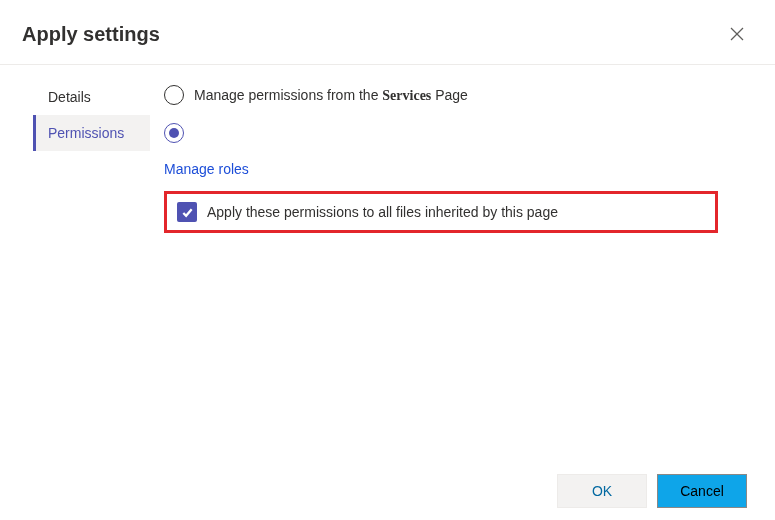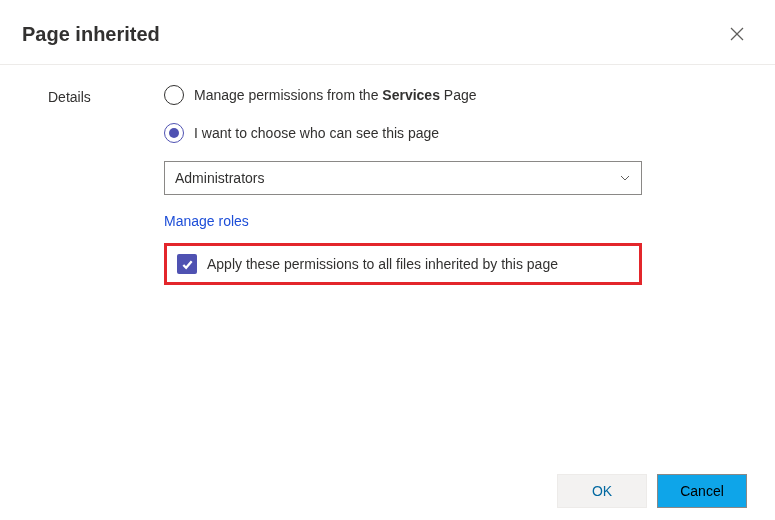--- a/index.html
+++ b/index.html
@@ -42,34 +42,34 @@
       width: 20px; height: 20px; border-radius: 50%;
       border: 1px solid #323130; display: inline-flex;
       align-items: center; justify-content: center; cursor: pointer;
       flex-shrink: 0;
     }
     .radio.selected { border-color: #4f52b2; }
     .radio.selected::after {
       content: ""; width: 10px; height: 10px; border-radius: 50%; background: #4f52b2;
     }
     .radio-label { font-size: 14px; cursor: pointer; }
-    .radio-label .bold { font-weight: 600; }
+    .radio-label .bold { font-weight: 600; font-family: Liberation Serif, serif; }
     .select {
       width: 478px; height: 34px; border: 1px solid #8a8886;
       display: flex; align-items: center; justify-content: space-between;
       padding: 0 10px; margin-bottom: 18px; cursor: pointer;
       background: #fff;
     }
     .select svg { width: 12px; height: 12px; stroke: #605e5c; stroke-width: 1; fill: none; }
     .link { color: #1d4ed8; font-size: 14px; cursor: pointer; display: inline-block; margin-bottom: 14px; text-decoration: none; }
     .highlight-box {
       border: 3px solid #e3262b;
       padding: 8px 10px;
       display: flex; align-items: center; gap: 10px;
-      width: 478px;
+      width: 554px;
     }
     .checkbox {
       width: 20px; height: 20px; background: #4f52b2; border-radius: 2px;
       display: inline-flex; align-items: center; justify-content: center;
       flex-shrink: 0; cursor: pointer;
     }
     .checkbox svg { width: 13px; height: 13px; stroke: #fff; stroke-width: 2.5; fill: none; }
     .footer {
       position: absolute; bottom: 12px; right: 28px;
       display: flex; gap: 10px;
@@ -78,54 +78,48 @@
       min-width: 90px; height: 34px; border: 1px solid #8a8886;
       background: #0ea5e9; font-size: 14px; cursor: pointer;
       font-family: inherit;
     }
     .btn.primary { background: #f3f2f1; border-color: #edebe9; color: #0369a1; cursor: default; }
   </style>
 </head>
 <body>
 
 <div class="header">
-  <h1>Page inherited</h1>
+  <h1>Apply settings</h1>
   <button class="close-btn">
     <svg viewBox="0 0 14 14">
         <line x1="1" y1="1" x2="13" y2="13"></line>
         <line x1="13" y1="1" x2="1" y2="13"></line>
       </svg>
   </button>
 </div>
 
 <div class="body">
   <div class="sidebar">
     <div class="tab">Details</div>
+    <div class="tab active">Permissions</div>
   </div>
 
   <div class="content">
 
     <div class="radio-row">
       <span class="radio"></span>
       <span class="radio-label">
         <span>Manage permissions from the </span><span class="bold">Services</span><span> Page</span>
       </span>
     </div>
 
     <div class="radio-row">
       <span class="radio selected"></span>
-      <span class="radio-label">I want to choose who can see this page</span>
     </div>
 
-    <div class="select">
-      <span>Administrators</span>
-      <svg viewBox="0 0 12 12">
-          <polyline points="2,4 6,8 10,4"></polyline>
-        </svg>
-    </div>
 
     <a class="link">Manage roles</a>
 
     <div class="highlight-box">
       <span class="checkbox">
         <svg viewBox="0 0 14 14">
             <polyline points="2.5,7.5 5.5,10.5 11.5,3.5"></polyline>
           </svg>
       </span>
       <span>Apply these permissions to all files inherited by this page</span>

